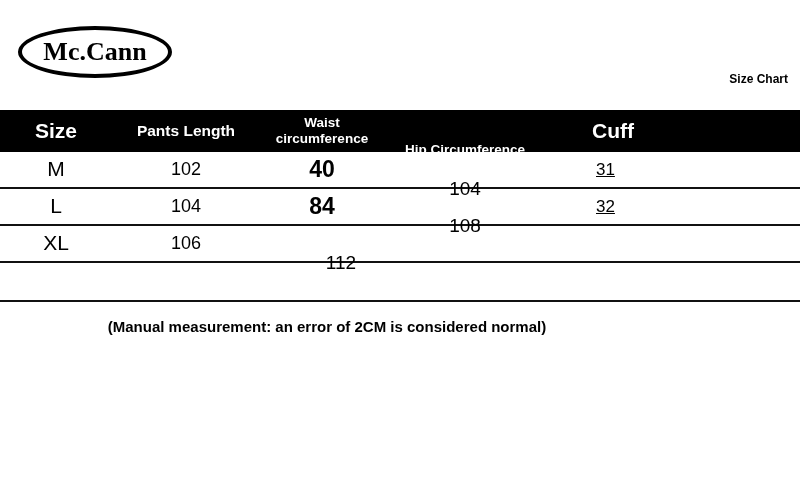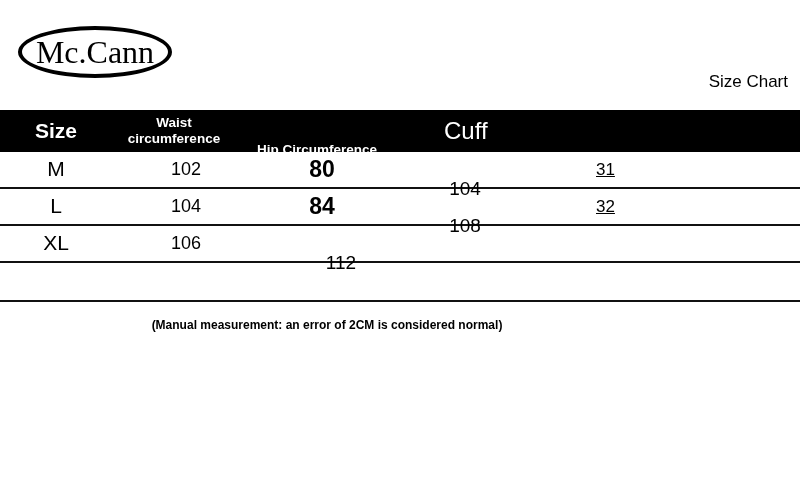--- a/index.html
+++ b/index.html
@@ -37,33 +37,33 @@
   .logo-text {
     position: absolute;
     left: 0;
     top: 0;
     width: 154px;
     height: 52px;
     display: flex;
     align-items: center;
     justify-content: center;
     font-family: "Liberation Serif", serif;
-    font-size: 32px;
-    font-weight: normal;
+    font-size: 26px;
+    font-weight: bold;
     letter-spacing: 0px;
     color: #000000;
   }
 
   
   .size-chart-label {
     position: absolute;
     right: 12px;
     top: 72px;
-    font-size: 17px;
-    font-weight: normal;
+    font-size: 12px;
+    font-weight: bold;
     color: #000000;
   }
 
   
   .table {
     position: absolute;
     left: 0;
     top: 110px;
     width: 800px;
   }
@@ -103,64 +103,65 @@
   .c1 { width: 148px; }
   .c2 { width: 124px; }
   .c3 { width: 162px; margin-top: 38px; }
   .c4 { width: 254px; }
 
   
   .h0 { font-size: 21px; font-weight: bold; }
   .h1 { font-size: 15.5px; font-weight: bold; }
   .h2 { font-size: 13.5px; font-weight: bold; line-height: 1.15; }
   .h3 { font-size: 13.5px; font-weight: bold; }
-  .h4 { font-size: 24px; font-weight: normal; justify-content: flex-start; padding-left: 46px; }
+  .h4 { font-size: 21px; font-weight: bold; justify-content: flex-start; padding-left: 46px; }
 
   
   .d0 { font-size: 21px; font-weight: normal; }
   .d1 { font-size: 18px; font-weight: normal; }
   .d2 { font-size: 23px; font-weight: bold; }
   .d3 { font-size: 19px; font-weight: normal; }
   .d4 { font-size: 17px; font-weight: normal; justify-content: flex-start; padding-left: 50px; text-decoration: underline; }
 
   
   .footnote {
     position: absolute;
     left: 0;
     top: 318px;
     width: 654px;
     text-align: center;
-    font-size: 12px;
+    font-size: 15px;
     font-weight: bold;
     color: #000000;
   }
 </style>
 </head>
 <body>
 
 <div class="logo-wrap">
   <div class="logo-ellipse"></div>
   <div class="logo-text">Mc.Cann</div>
 </div>
 
 <div class="size-chart-label">Size Chart</div>
 
 <div class="table">
 
   <div class="row header-row">
     <div class="cell c0 h0">Size</div>
+    <div class="cell c1 h1">Pants Length</div>
     <div class="cell c2 h2">Waist circumference</div>
     <div class="cell c3 h3">Hip Circumference</div>
     <div class="cell c4 h4">Cuff</div>
   </div>
 
   <div class="row data-row">
     <div class="cell c0 d0">M</div>
     <div class="cell c1 d1">102</div>
-    <div class="cell c2 d2">80</div>
+    <div class="cell c2 d2">40</div>
     <div class="cell c3 d3">104</div>
     <div class="cell c4 d4">31</div>
   </div>
 
   <div class="row data-row">
     <div class="cell c0 d0">L</div>
     <div class="cell c1 d1">104</div>
     <div class="cell c2 d2">84</div>
     <div class="cell c3 d3">108</div>
     <div class="cell c4 d4">32</div>

